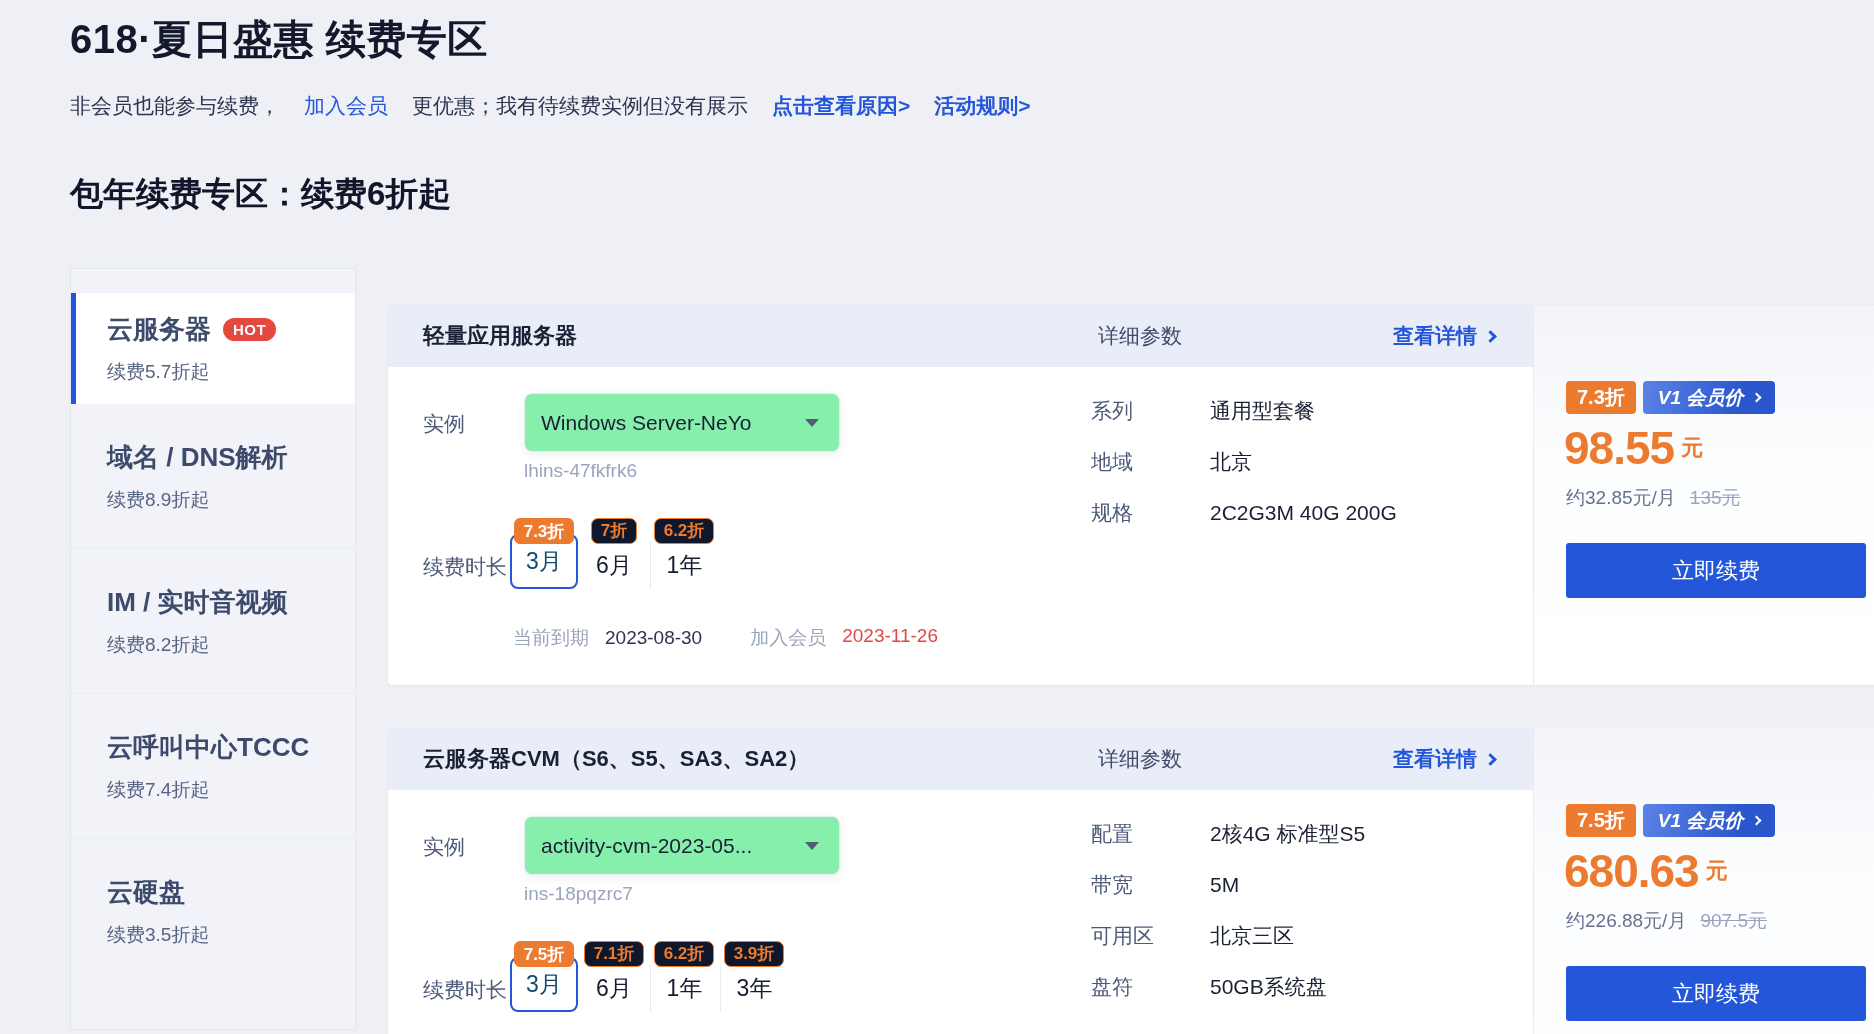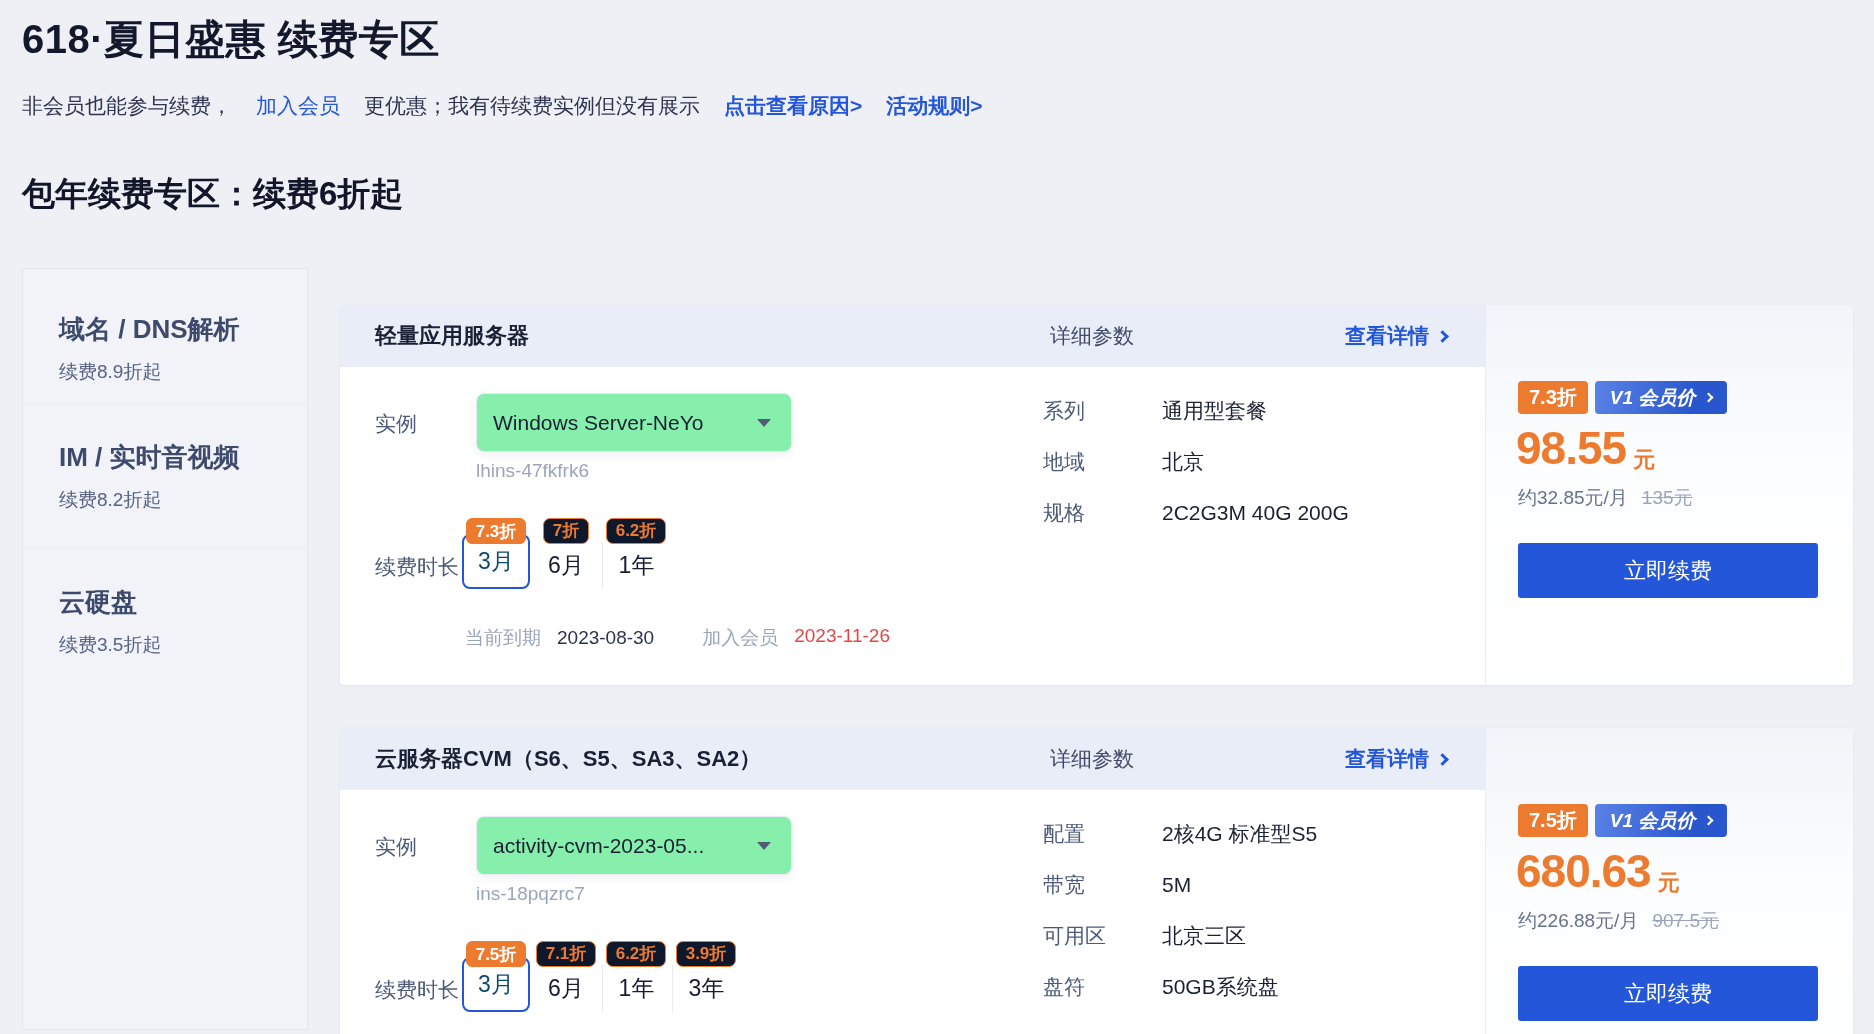--- a/index.html
+++ b/index.html
@@ -1,18 +1,18 @@
 <!DOCTYPE html>
 <html><head>
 <meta charset="utf-8">
 <style>
   * { margin:0; padding:0; box-sizing:border-box; }
   html,body { width:1874px; height:1034px; }
   body { font-family:"Liberation Sans", sans-serif; background:#eef0f5; overflow:hidden; }
-  .page { position:relative; width:1572px; height:1034px; }
+  .page { position:relative; width:1572px; height:1034px;margin-left:48px; }
 
   
   .page-title { position:absolute; left:22px; top:12px; font-size:40px; font-weight:700; color:#14182c; letter-spacing:.5px; }
   .subtitle { position:absolute; left:22px; top:92px; font-size:21px; color:#2e3450; display:flex; align-items:center; gap:24px; white-space:nowrap; }
   .link { color:#2456d9; cursor:pointer; }
   .link.strong { font-weight:700; }
   .section-title { position:absolute; left:22px; top:172px; font-size:33px; font-weight:700; color:#12162a; }
 
   
   .sidebar { position:absolute; left:22px; top:268px; width:286px; height:762px; background:#f1f3f8; border:1px solid #e3e6ef; padding-top:24px; }
@@ -65,21 +65,21 @@
   .specs { position:absolute; left:703px; top:94px; }
   .spec-row { display:flex; align-items:center; height:24px; margin-bottom:27px; font-size:21px; }
   .spec-label { width:119px; color:#4d5a7a; flex:none; }
   .spec-value { color:#1b2134; white-space:nowrap; }
 
   
   .price-panel { position:absolute; right:0; top:0; width:368px; height:100%; border-left:1px solid #e8ebf3; background:linear-gradient(180deg,#f2f4f9 0%,#fcfdfe 40%,#ffffff 100%); }
   .price-badges { position:absolute; left:32px; top:76px; display:flex; align-items:center; }
   .pb-discount { background:#ed7b2f; color:#fff; font-size:20px; font-weight:700; height:33px; line-height:33px; padding:0 11px; border-radius:4px; }
   .pb-member { margin-left:7px; height:33px; padding:0 15px; border-radius:4px; background:linear-gradient(100deg,#5a82e6 0%,#2a56cd 75%); color:#fff; font-style:italic; font-size:19px; font-weight:600; display:flex; align-items:center; cursor:pointer; }
-  .price-amount { position:absolute; left:30px; top:116px; display:flex; align-items:flex-end; color:#ed7b2f; font-weight:700; }
+  .price-amount { position:absolute; left:30px; top:116px; display:flex; align-items:center; color:#ed7b2f; font-weight:700; }
   .amount-num { font-size:46px; letter-spacing:-1px; }
   .amount-unit { font-size:22px; margin-left:7px; }
   .price-sub { position:absolute; left:32px; top:180px; display:flex; align-items:center; font-size:19px; color:#66718c; white-space:nowrap; }
   .orig { margin-left:14px; color:#9aa4bd; text-decoration:line-through; }
   .renew-btn { position:absolute; left:32px; top:238px; width:300px; height:55px; background:#2456d9; border:none; border-radius:3px; color:#fff; font-size:22px; font-weight:500; font-family:inherit; display:flex; align-items:center; justify-content:center; cursor:pointer; }
 </style>
 </head>
 <body>
 
 <div class="page">
@@ -91,35 +91,51 @@
     <span class="link">加入会员</span>
     <span>更优惠；我有待续费实例但没有展示</span>
     <span class="link strong">点击查看原因&gt;</span>
     <span class="link strong">活动规则&gt;</span>
   </div>
 
   <div class="section-title">包年续费专区：续费6折起</div>
 
   <div class="sidebar">
     <div>
+        <div class="sb-item selected">
+    <span class="sb-bar"></span>
+    <div class="sb-title-row">
+      <span class="sb-label">云服务器</span>
+      <span class="sb-badge">HOT</span>
+    </div>
+    <div class="sb-sub">续费5.7折起</div>
+  </div>
         <div class="sb-item">
 
     <div class="sb-title-row">
       <span class="sb-label">域名 / DNS解析</span>
 
     </div>
     <div class="sb-sub">续费8.9折起</div>
   </div>
         <div class="sb-item">
 
     <div class="sb-title-row">
       <span class="sb-label">IM / 实时音视频</span>
 
     </div>
     <div class="sb-sub">续费8.2折起</div>
+  </div>
+        <div class="sb-item">
+
+    <div class="sb-title-row">
+      <span class="sb-label">云呼叫中心TCCC</span>
+
+    </div>
+    <div class="sb-sub">续费7.4折起</div>
   </div>
         <div class="sb-item">
 
     <div class="sb-title-row">
       <span class="sb-label">云硬盘</span>
 
     </div>
     <div class="sb-sub">续费3.5折起</div>
   </div>
       </div>

